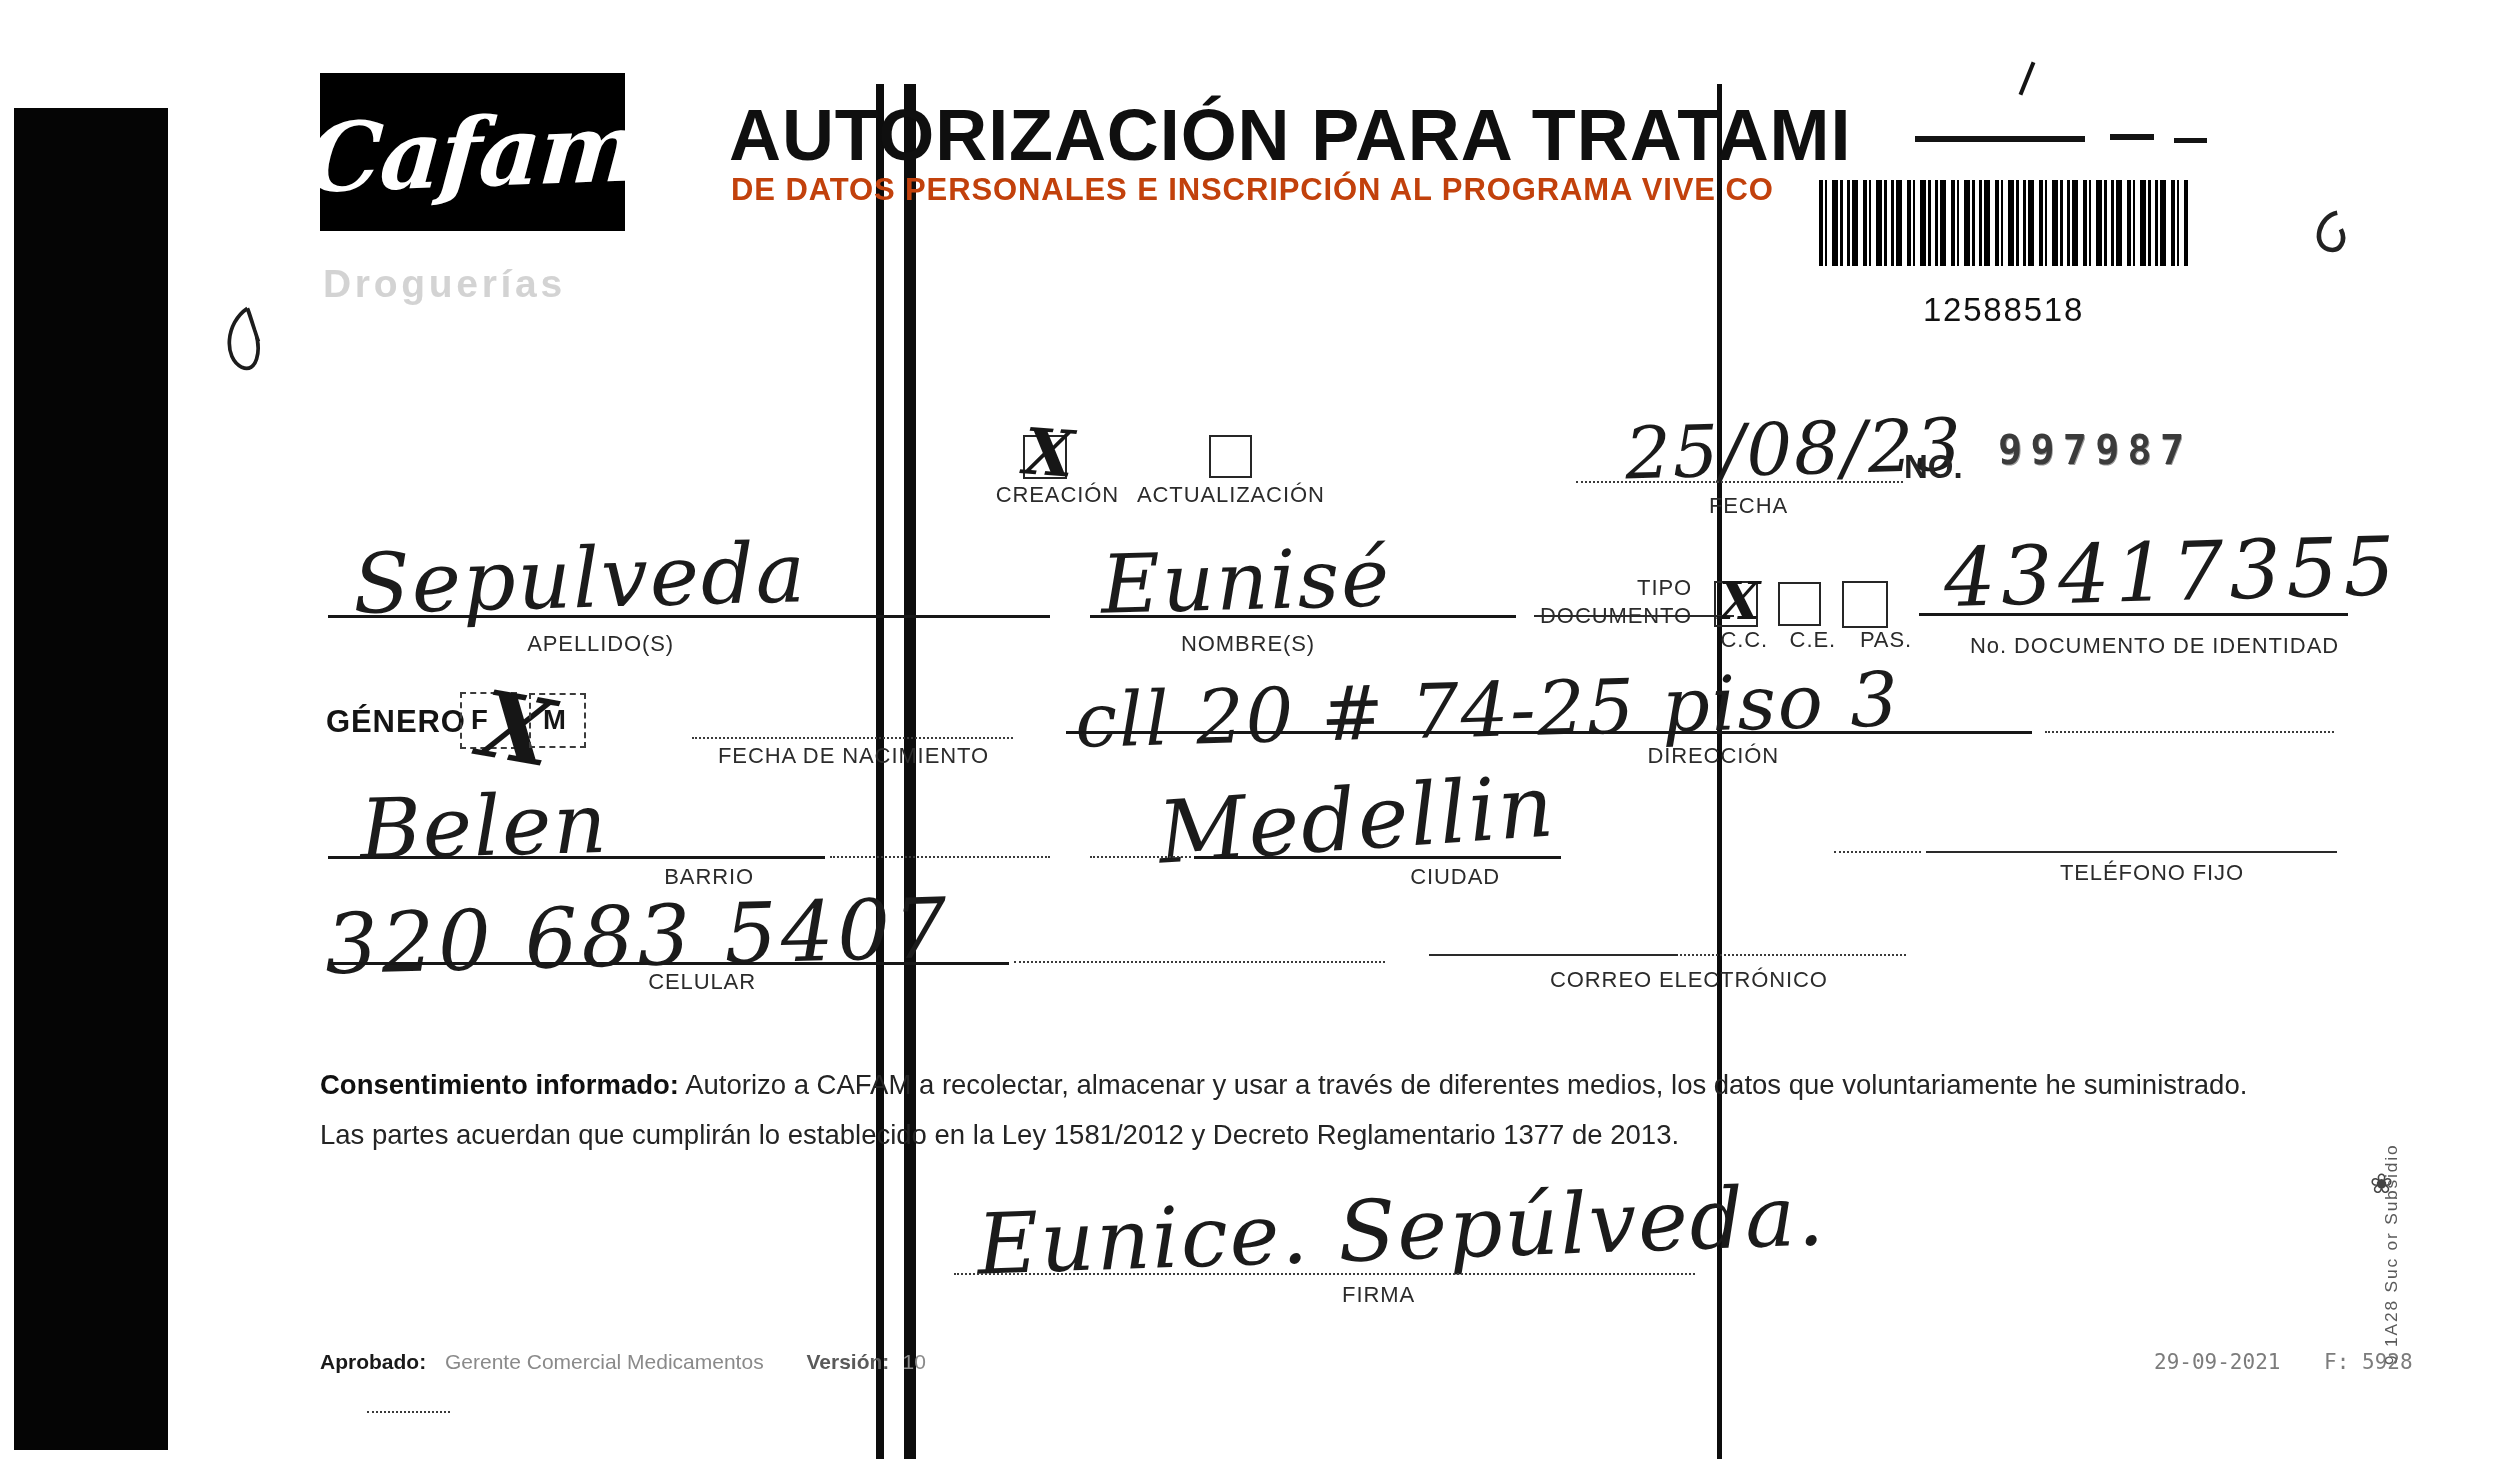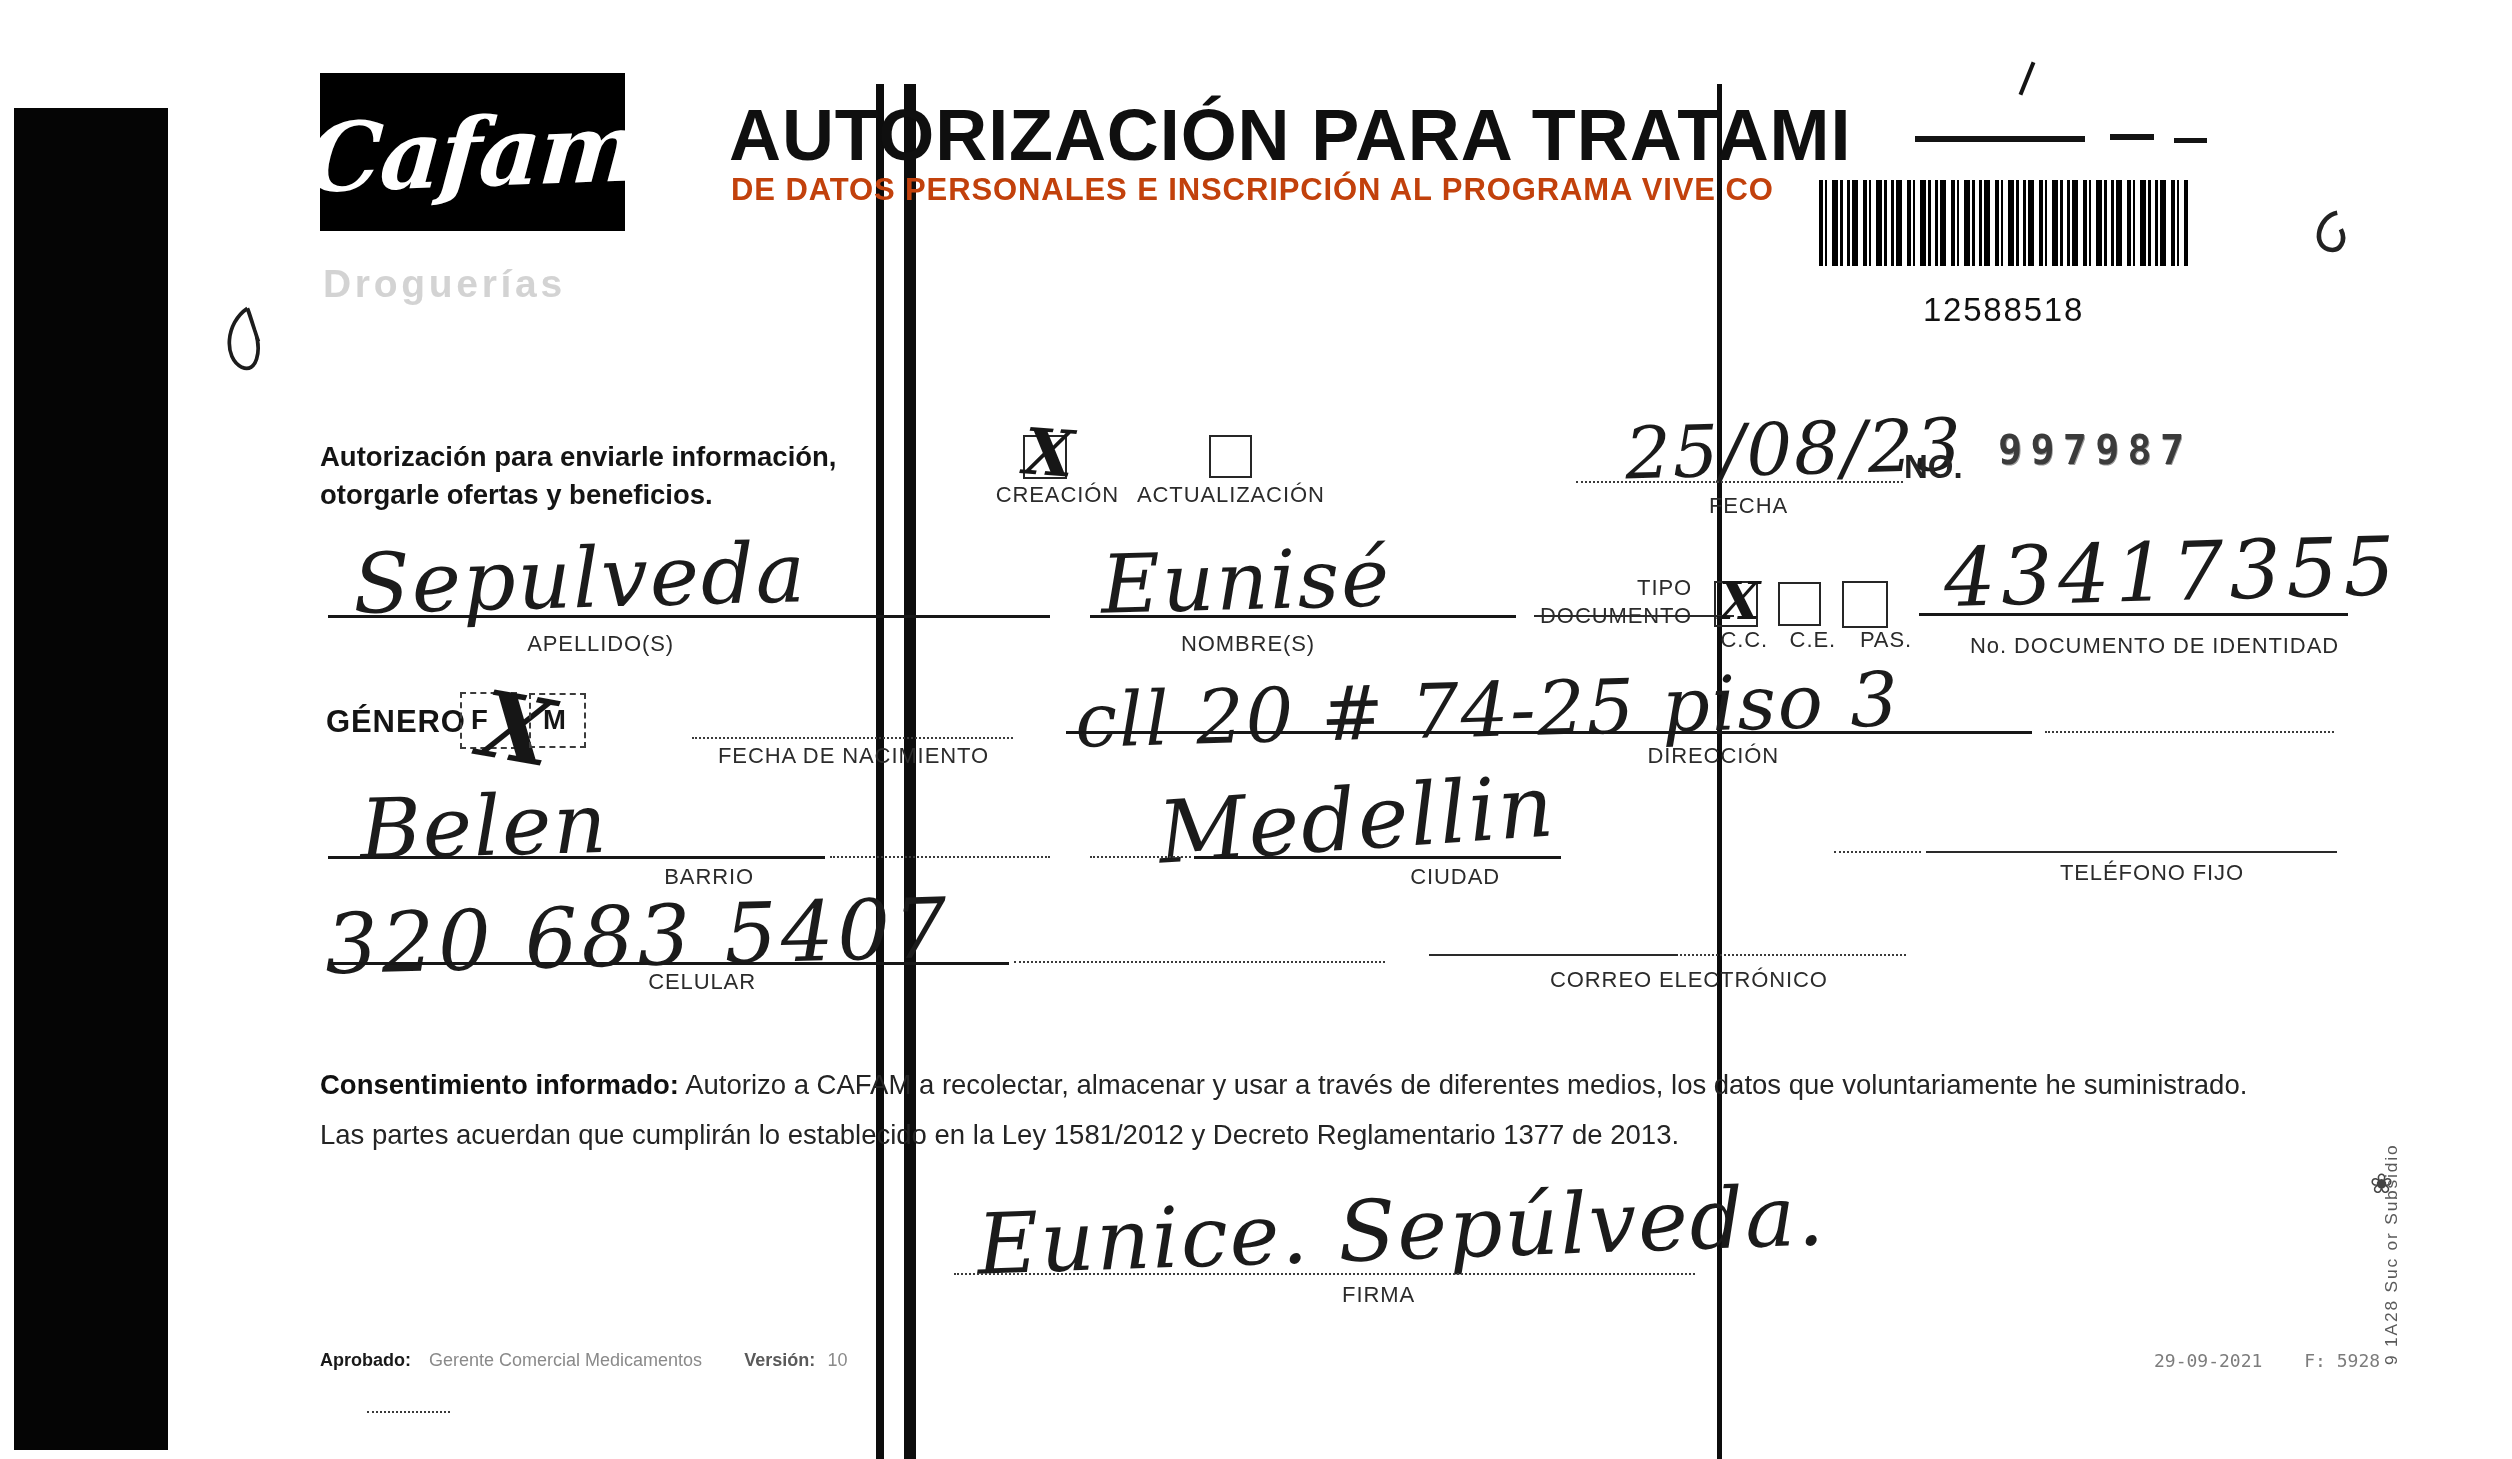--- a/index.html
+++ b/index.html
@@ -25,21 +25,21 @@
   .logo{position:absolute;left:320px;top:73px;width:305px;height:158px;background:#000;display:flex;align-items:center;justify-content:center;}
   .logo span{font-family:"DejaVu Serif",serif;font-style:italic;font-weight:bold;color:#fff;font-size:95px;transform:skewX(-6deg) rotate(-2deg);letter-spacing:-1.8px;}
   .watermark{position:absolute;left:323px;top:262px;width:303px;font-size:39px;font-weight:bold;color:#c9c9c9;letter-spacing:3.7px;opacity:.8;}
   .barcode{position:absolute;left:1819px;top:180px;width:369px;height:86px;
     background:repeating-linear-gradient(90deg,#000 0 3.7px,#fff 3.7px 6.4px,#000 6.4px 8.3px,#fff 8.3px 13px,#000 13px 19px,#fff 19px 21px,#000 21px 24px,#fff 24px 28.4px,#000 28.4px 31px,#fff 31px 33px,#000 33px 39px,#fff 39px 44px);}
   .barcode-num{position:absolute;left:1866px;top:291px;width:275px;text-align:center;font-size:33px;letter-spacing:1.8px;color:#111;}
   .stamp{position:absolute;left:1998px;top:427px;font-family:"DejaVu Sans Mono",monospace;font-weight:bold;
          font-size:40px;letter-spacing:8.3px;color:#3b3b3b;text-shadow:0.9px 0.9px 0 #9a9a9a;}
   .no-lbl{position:absolute;left:1904px;top:448px;font-size:33px;font-weight:600;color:#242424;}
   .consent{position:absolute;left:320px;font-size:27.5px;color:#242424;white-space:nowrap;}
-  .footer{position:absolute;top:1350px;font-size:18px;white-space:nowrap;}
+  .footer{position:absolute;top:1350px;font-size:21px;white-space:nowrap;}
   .side-stamp{position:absolute;left:2381px;top:1365px;transform:rotate(-90deg);transform-origin:left top;
               font-size:17.4px;color:#5a5a5a;letter-spacing:1.8px;white-space:nowrap;}
   .flower{position:absolute;left:2370px;top:1167px;font-size:27.5px;color:#444;}
 </style>
 </head>
 <body>
 
 <div class="page">
 
   <div class="abs" style="left:13.8px;top:108px;width:154px;height:1342px;background:#050505;"></div>
@@ -62,24 +62,20 @@
   <div class="barcode-num">12588518</div>
 
   <svg class="abs" style="left:216px;top:301px;" width="72" height="81" viewBox="0 0 78 88">
     <path d="M34 8 C 10 24, 8 62, 28 72 C 44 79, 50 54, 42 32 C 38 20, 36 12, 34 8 M34 8 L 46 44" fill="none" stroke="#1c1c1c" stroke-width="4"></path>
   </svg>
   <svg class="abs" style="left:2308px;top:207px;" width="42" height="48" viewBox="0 0 46 52">
     <path d="M32 6 C 12 10, 4 40, 22 46 C 36 50, 42 36, 36 24" fill="none" stroke="#222" stroke-width="5"></path>
   </svg>
   <div class="dash" style="left:2025px;top:61px;width:3.7px;height:35px;transform:rotate(22deg);"></div>
 
-  <div class="bold-note" style="left:320px;top:438px;">
-    <div>Autorización para enviarle información,</div>
-    <div>otorgarle ofertas y beneficios.</div>
-  </div>
 
   <div class="box" style="left:1023px;top:435px;width:40px;height:40px;"></div>
   <div class="hw-x" style="left:1024px;top:415px;font-size:64px;transform:rotate(4deg);">X</div>
   <div class="lbl" style="left:972px;top:482px;width:147px;">CREACIÓN</div>
   <div class="box" style="left:1209px;top:435px;width:39px;height:39px;"></div>
   <div class="lbl" style="left:1137px;top:482px;width:183px;">ACTUALIZACIÓN</div>
 
   <div class="hw" style="left:1625px;top:407px;font-size:72px;">25/08/23</div>
   <div class="line-dotted" style="left:1576px;top:448px;width:327px;height:33px;"></div>
   <div class="lbl" style="left:1678px;top:493px;width:110px;">FECHA</div>

